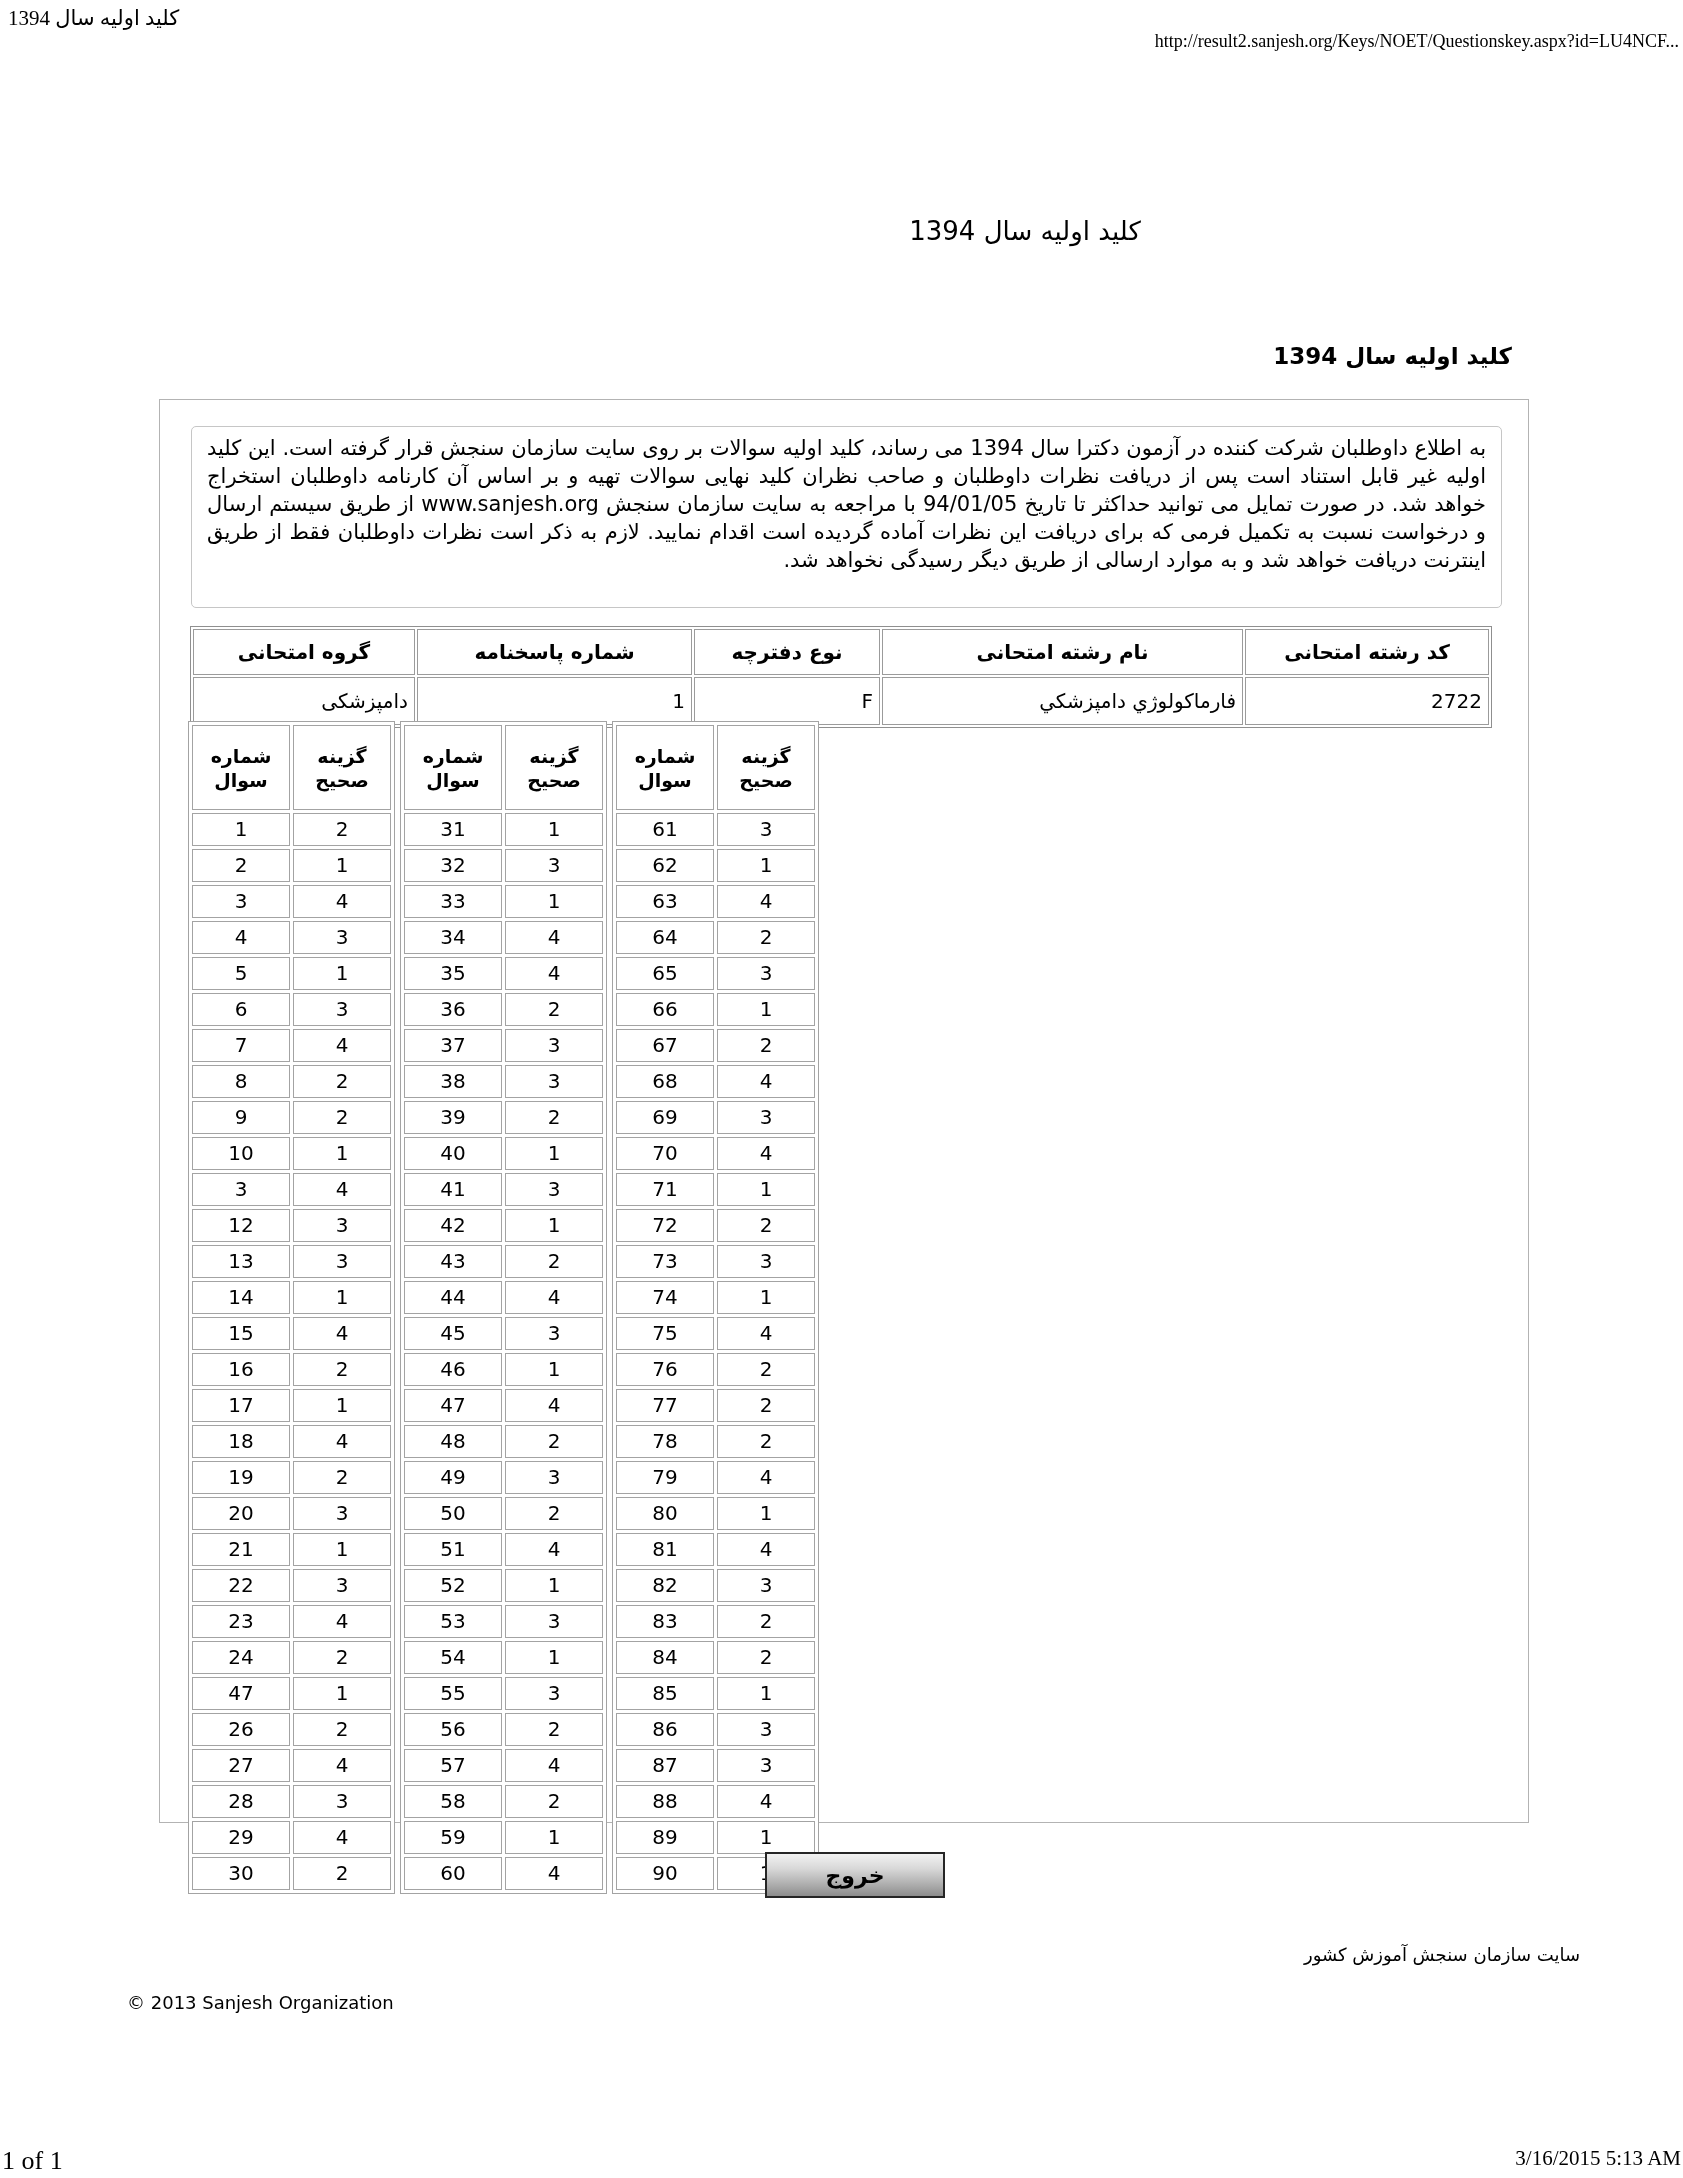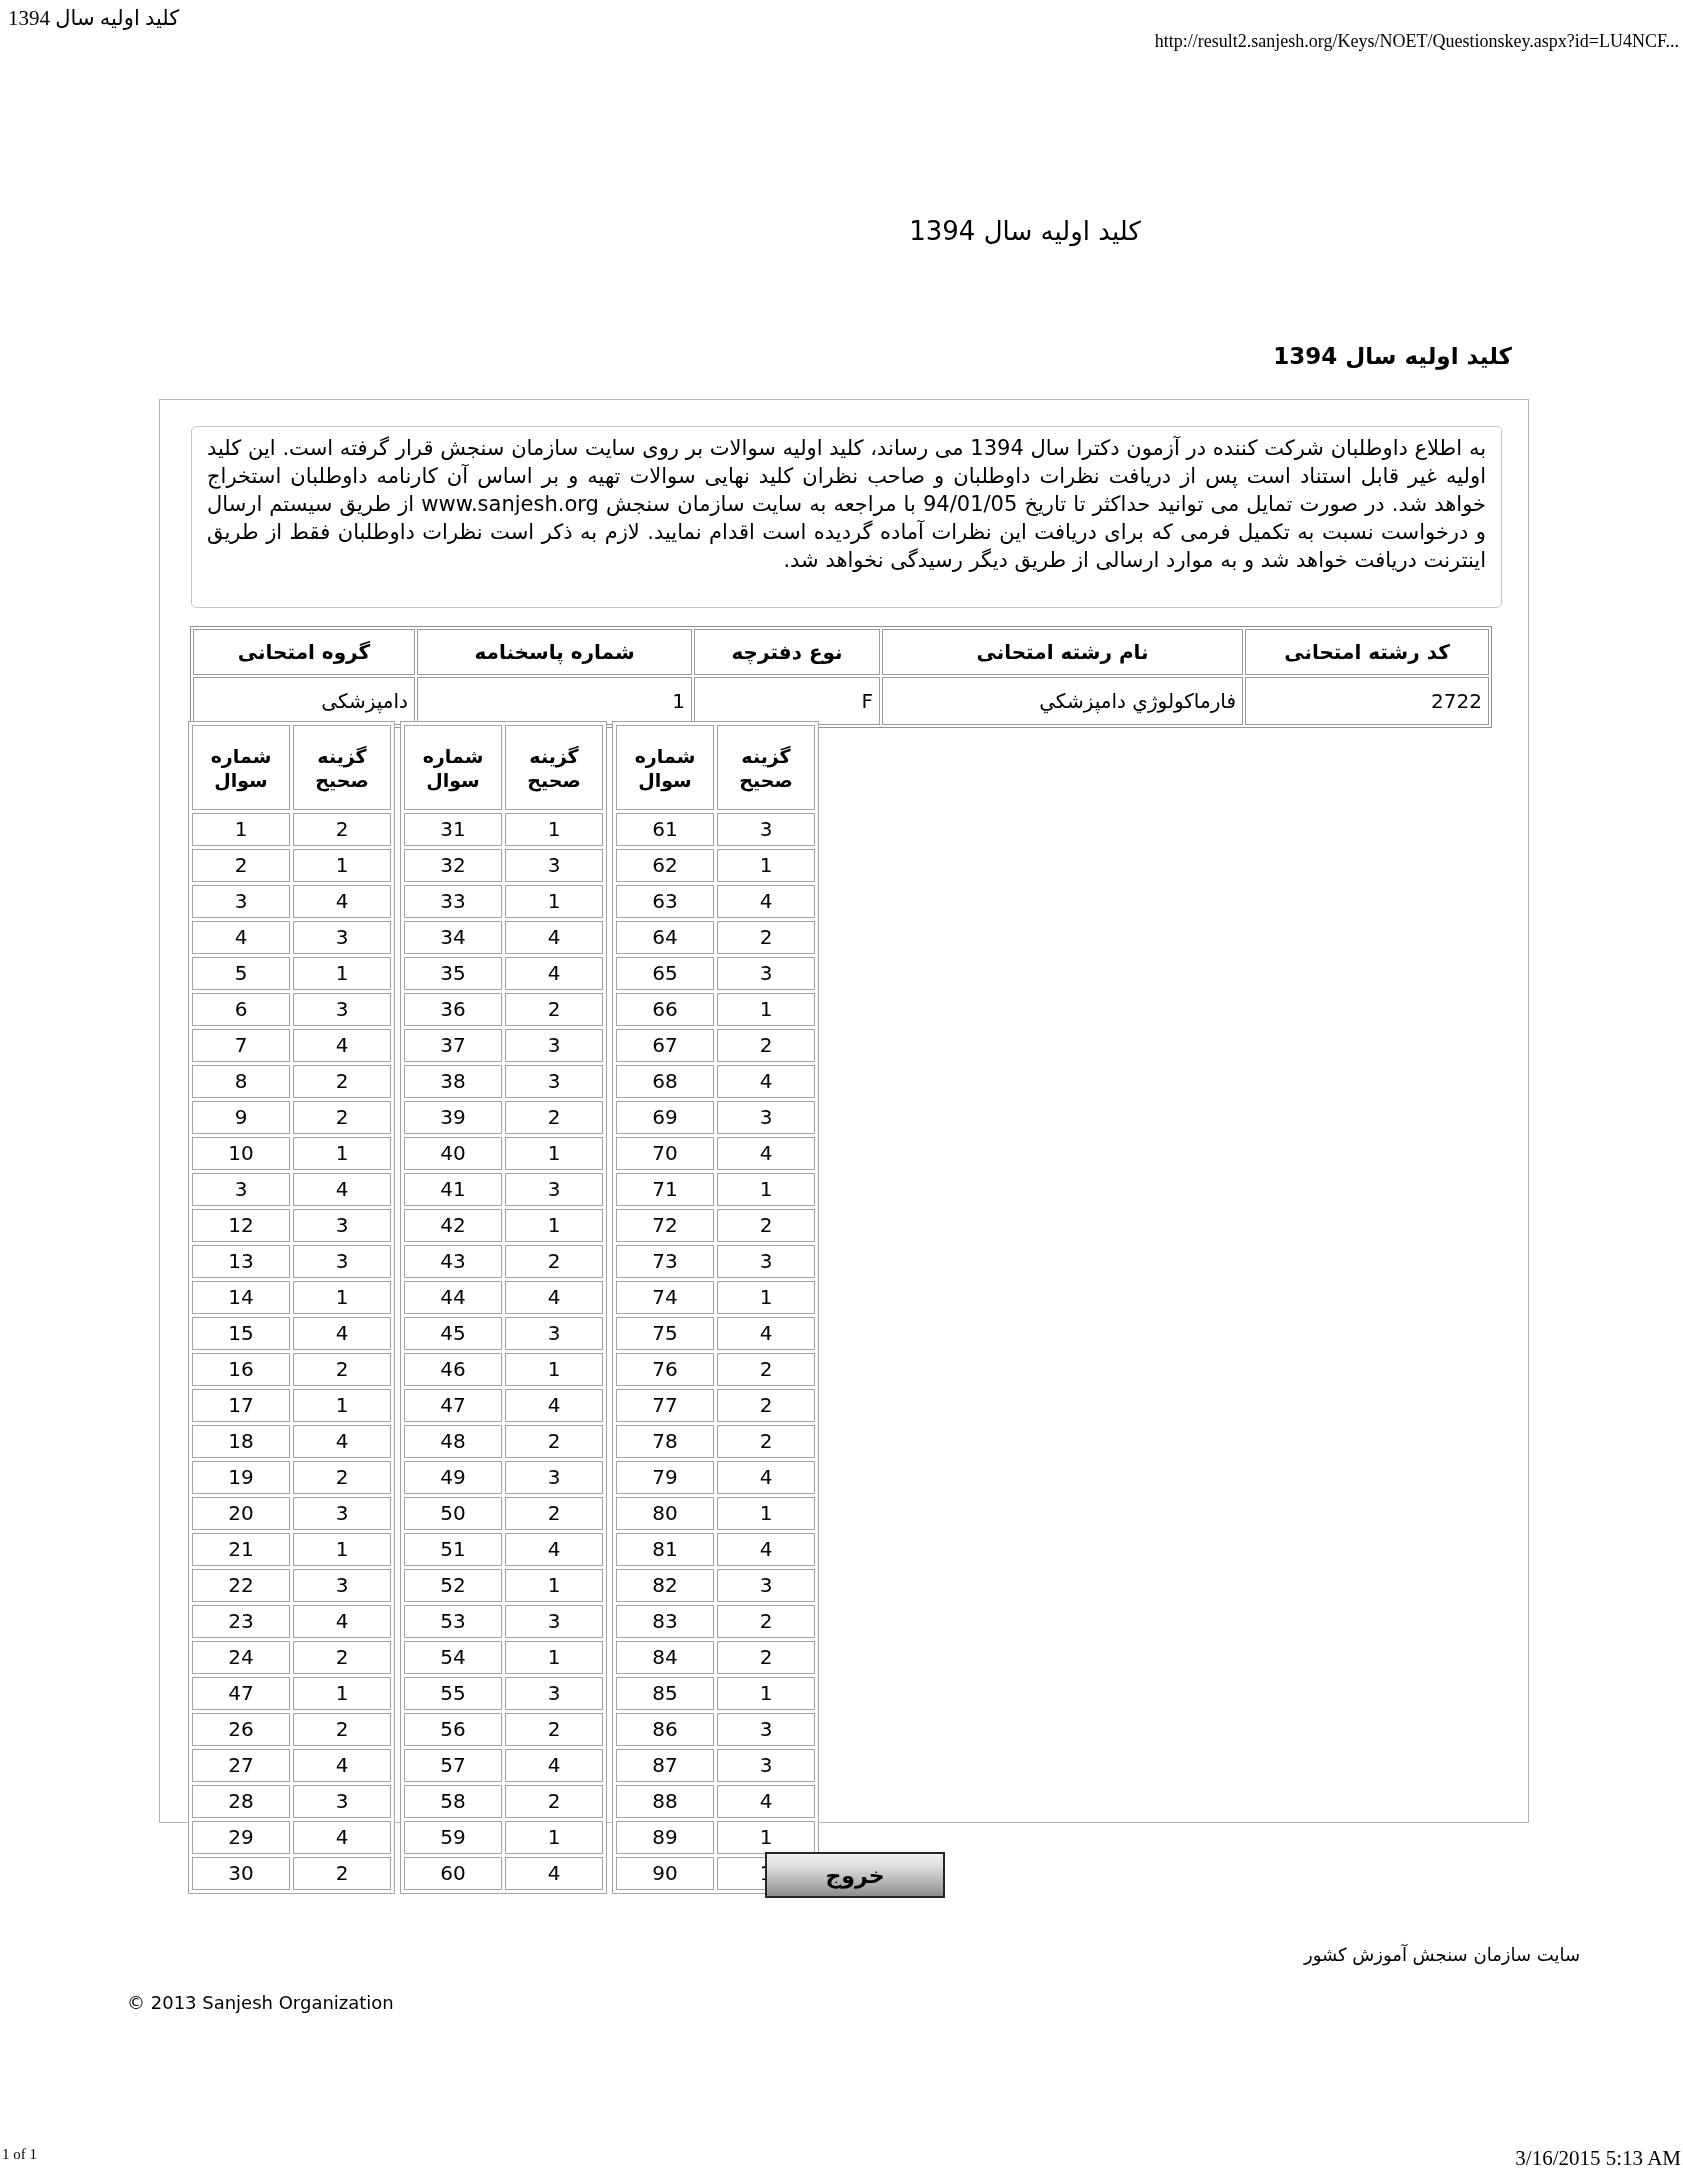--- a/index.html
+++ b/index.html
@@ -5,21 +5,21 @@
   html,body{margin:0;padding:0;}
   body{
     width:1683px;height:2178px;background:#ffffff;position:relative;
     font-family:"DejaVu Sans",sans-serif;color:#000;overflow:hidden;
   }
   .serif{font-family:"Liberation Serif","DejaVu Sans",serif;}
 
   
   #print-title{position:absolute;left:8px;top:6px;font-size:21px;direction:rtl;}
   #print-url{position:absolute;right:4px;top:6px;font-size:18px;margin-top:25px;}
-  #print-pageinfo{position:absolute;left:2px;top:2146px;font-size:15px;text-align:center;}
+  #print-pageinfo{position:absolute;left:2px;top:2146px;font-size:26px;text-align:center;}
   #print-timestamp{position:absolute;right:2px;top:2146px;font-size:21px;}
 
   
   #main-title{position:absolute;left:1025px;top:216px;transform:translateX(-50%);
     font-size:26px;white-space:nowrap;direction:rtl;}
   #section-title{position:absolute;right:171px;top:343px;font-size:23px;font-weight:bold;
     white-space:nowrap;direction:rtl;}
 
   
   #content-panel{position:absolute;left:159px;top:399px;width:1368px;height:1422px;

